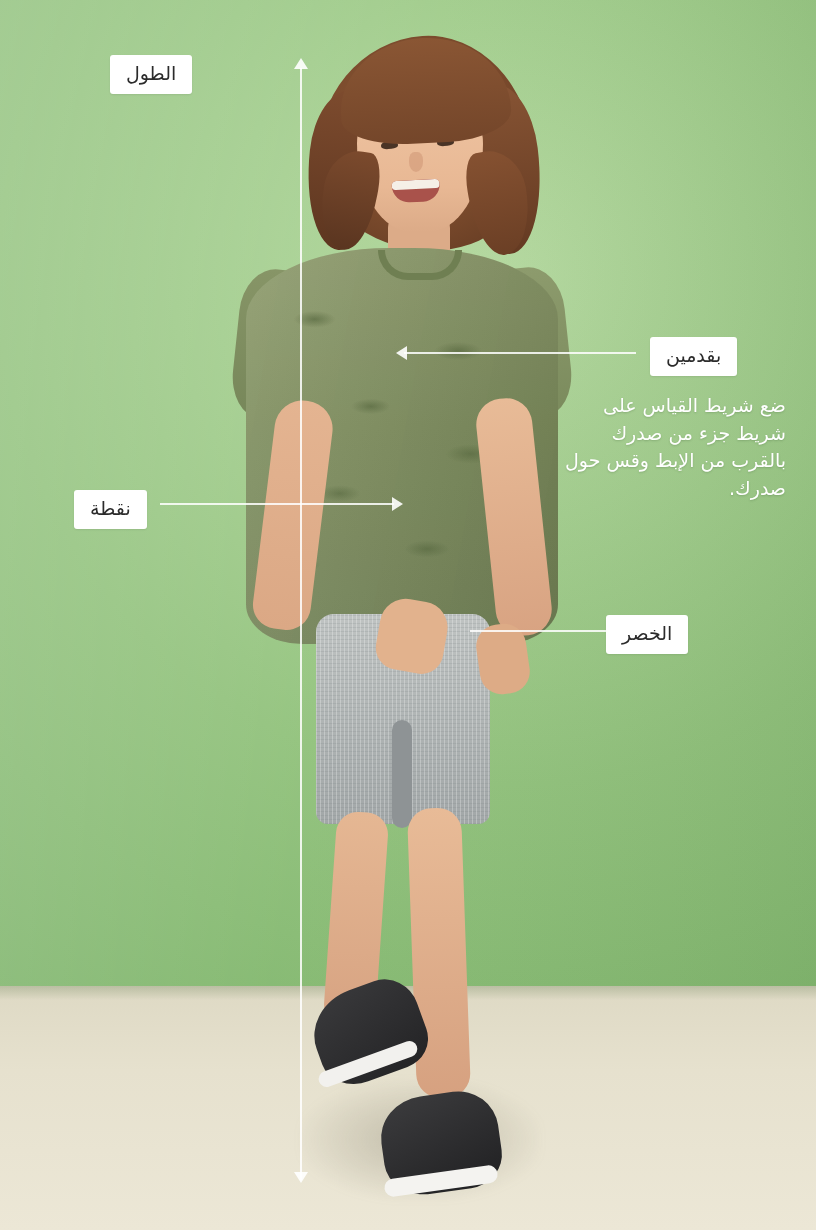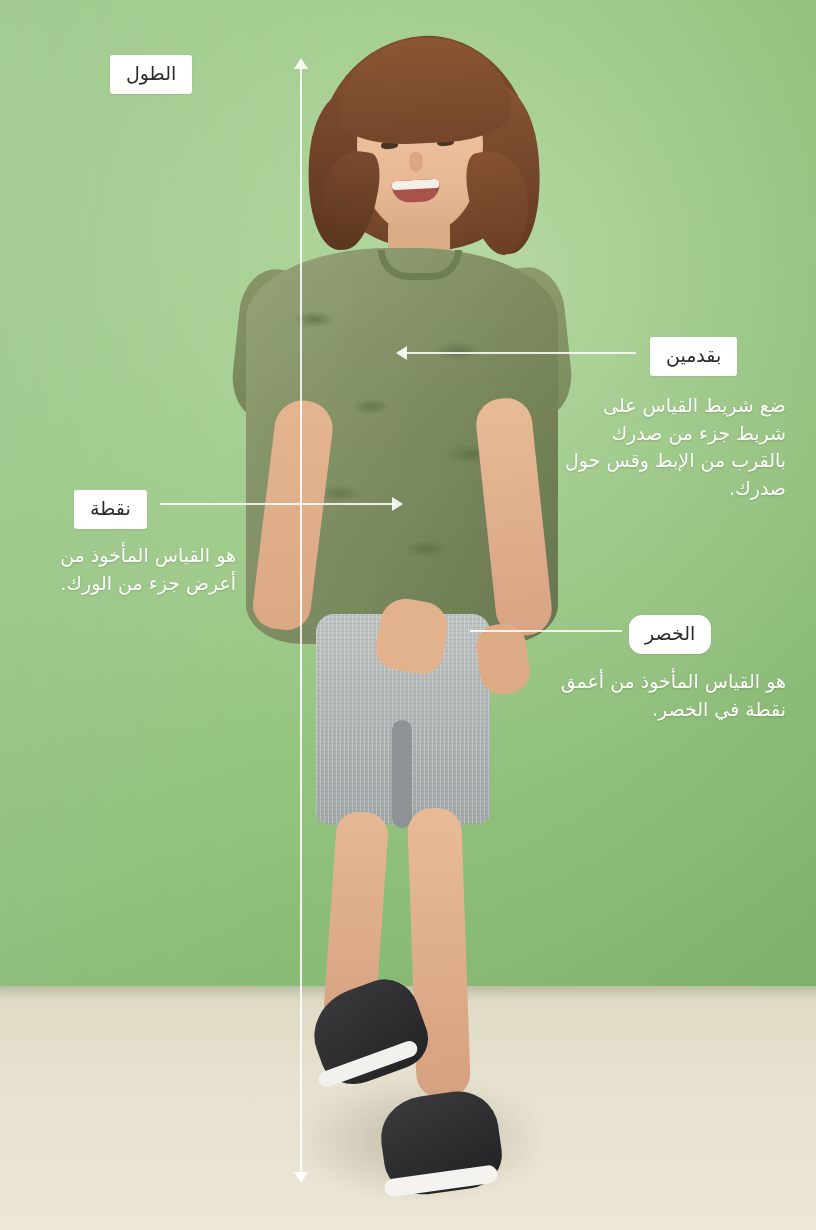--- a/index.html
+++ b/index.html
@@ -346,21 +346,21 @@
   
   #chip-height { left: 110px; top: 55px; }
   #text-height { left: 20px; top: 106px; width: 266px; }
 
   #chip-chest  { left: 650px; top: 337px; }
   #text-chest  { left: 560px; top: 392px; width: 226px; }
 
   #chip-hip    { left: 74px;  top: 490px; }
   #text-hip    { left: 18px;  top: 542px; width: 218px; }
 
-  #chip-waist  { left: 629px; top: 615px; border-radius: 13px; }
+  #chip-waist  { left: 606px; top: 615px; }
   #text-waist  { left: 558px; top: 668px; width: 228px; }
 </style>
 </head>
 <body>
 
 <div class="stage">
 
   <div class="bg-wall"></div>
   <div class="bg-floor"></div>
   <div class="floor-shadow"></div>
@@ -414,18 +414,16 @@
   <div class="lead-hip-arrow"></div>
 
   <div class="lead lead-waist"></div>
 
   <div class="label-chip" id="chip-height">الطول</div>
 
   <div class="label-chip" id="chip-chest">بقدمين</div>
   <div class="callout-text" id="text-chest">ضع شريط القياس على شريط جزء من صدرك بالقرب من الإبط وقس حول صدرك.</div>
 
   <div class="label-chip" id="chip-hip">نقطة</div>
-  <div class="callout-text" id="text-hip">هو القياس المأخوذ من أعرض جزء من الورك.</div>
 
   <div class="label-chip" id="chip-waist">الخصر</div>
-  <div class="callout-text" id="text-waist">هو القياس المأخوذ من أعمق نقطة في الخصر.</div>
 
 </div>
 
 </body></html>

